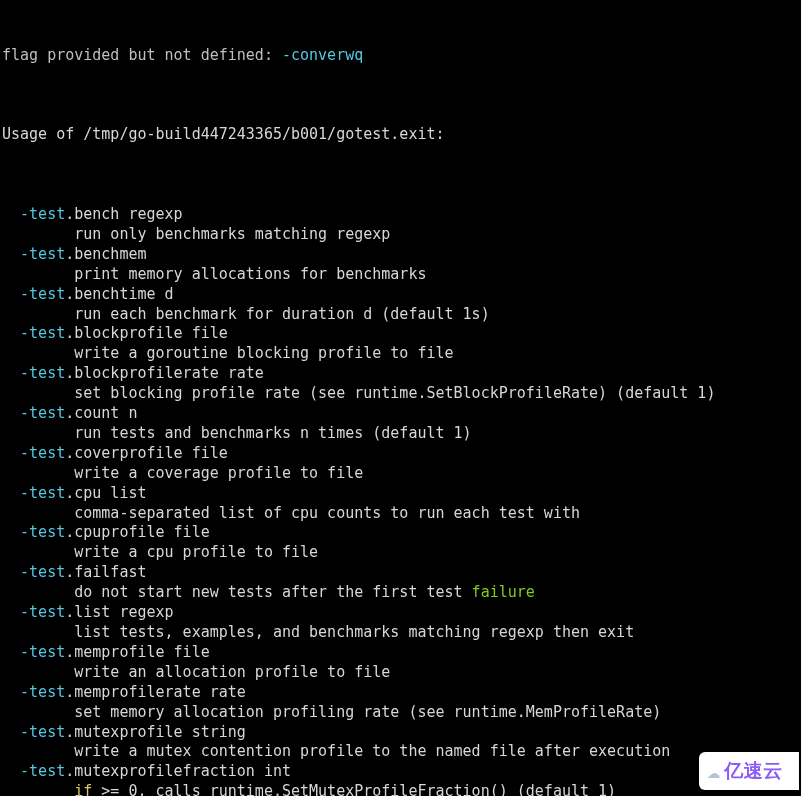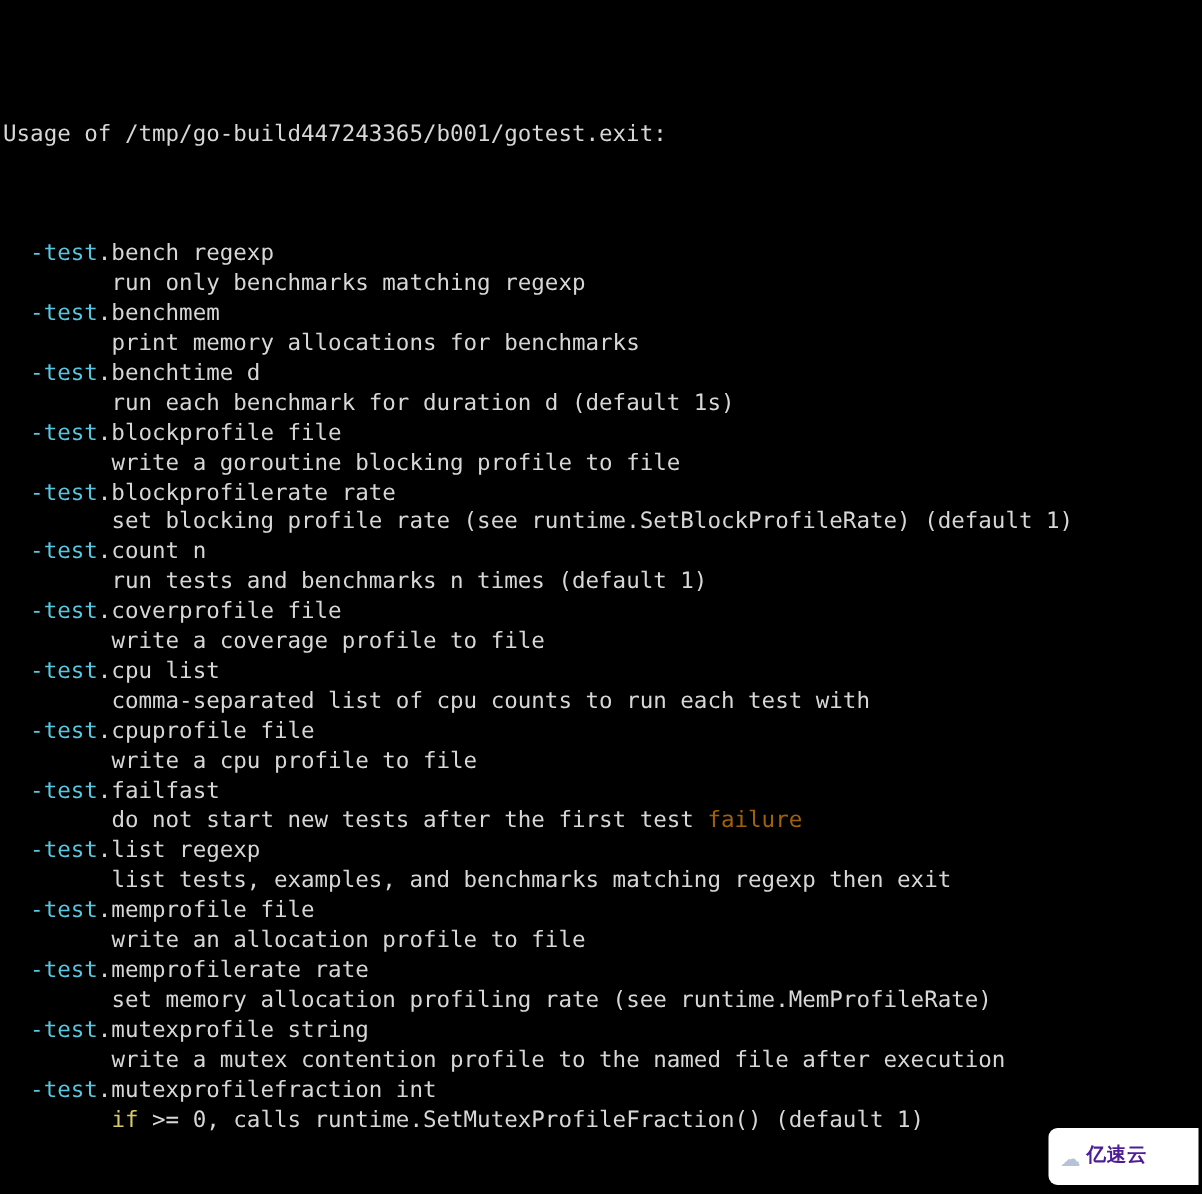--- a/index.html
+++ b/index.html
@@ -19,21 +19,21 @@
     width: 801px;
     height: 796px;
     padding: 0 2px 0 2px;
     white-space: pre;
     overflow: hidden;
   }
   .line { white-space: pre; }
   .tok-cyan  { color: #56c7e0; }  
   .tok-plain { color: #d7d7d7; }  
   .tok-yel   { color: #d6c96a; }  
-  .tok-red   { color: #a16207; }  
+  .tok-red   { color: #84cc16; }  
   .tok-grey  { color: #bfbfbf; }
 
   
   .logo-widget {
     position: fixed;
     right: 2px;
     bottom: 6px;
     width: 100px;
     height: 38px;
     background: #ffffff;
@@ -44,31 +44,32 @@
     gap: 4px;
     padding: 0 8px;
     box-sizing: border-box;
   }
   .logo-cloud {
     color: #b6c3d6;
     font-size: 22px;
     line-height: 1;
   }
   .logo-txt {
-    color: #4c1d95;
-    font-size: 13px;
+    color: #8b5cf6;
+    font-size: 19px;
     font-weight: 600;
     letter-spacing: .5px;
   }
 </style>
 </head>
 <body>
 
 <div class="terminal">
   
+  <div class="line" style="margin-top:-14px;"><span class="tok-grey">flag provided but not defined: </span><span class="tok-cyan">-converwq</span></div>
   
   <div class="line"><span class="tok-plain">Usage of /tmp/go-build447243365/b001/gotest.exit:</span></div>
   
   <div id="flags-host"><div class="line"><span class="tok-plain">  </span><span class="tok-cyan">-test</span><span class="tok-plain">.bench regexp</span></div><div class="line"><span class="tok-plain">        </span><span class="tok-plain">run only benchmarks matching regexp</span></div><div class="line"><span class="tok-plain">  </span><span class="tok-cyan">-test</span><span class="tok-plain">.benchmem</span></div><div class="line"><span class="tok-plain">        </span><span class="tok-plain">print memory allocations for benchmarks</span></div><div class="line"><span class="tok-plain">  </span><span class="tok-cyan">-test</span><span class="tok-plain">.benchtime d</span></div><div class="line"><span class="tok-plain">        </span><span class="tok-plain">run each benchmark for duration d (default 1s)</span></div><div class="line"><span class="tok-plain">  </span><span class="tok-cyan">-test</span><span class="tok-plain">.blockprofile file</span></div><div class="line"><span class="tok-plain">        </span><span class="tok-plain">write a goroutine blocking profile to file</span></div><div class="line"><span class="tok-plain">  </span><span class="tok-cyan">-test</span><span class="tok-plain">.blockprofilerate rate</span></div><div class="line"><span class="tok-plain">        </span><span class="tok-plain">set blocking profile rate (see runtime.SetBlockProfileRate) (default 1)</span></div><div class="line"><span class="tok-plain">  </span><span class="tok-cyan">-test</span><span class="tok-plain">.count n</span></div><div class="line"><span class="tok-plain">        </span><span class="tok-plain">run tests and benchmarks n times (default 1)</span></div><div class="line"><span class="tok-plain">  </span><span class="tok-cyan">-test</span><span class="tok-plain">.coverprofile file</span></div><div class="line"><span class="tok-plain">        </span><span class="tok-plain">write a coverage profile to file</span></div><div class="line"><span class="tok-plain">  </span><span class="tok-cyan">-test</span><span class="tok-plain">.cpu list</span></div><div class="line"><span class="tok-plain">        </span><span class="tok-plain">comma-separated list of cpu counts to run each test with</span></div><div class="line"><span class="tok-plain">  </span><span class="tok-cyan">-test</span><span class="tok-plain">.cpuprofile file</span></div><div class="line"><span class="tok-plain">        </span><span class="tok-plain">write a cpu profile to file</span></div><div class="line"><span class="tok-plain">  </span><span class="tok-cyan">-test</span><span class="tok-plain">.failfast</span></div><div class="line"><span class="tok-plain">        </span><span class="tok-plain">do not start new tests after the first test </span><span class="tok-red">failure</span></div><div class="line"><span class="tok-plain">  </span><span class="tok-cyan">-test</span><span class="tok-plain">.list regexp</span></div><div class="line"><span class="tok-plain">        </span><span class="tok-plain">list tests, examples, and benchmarks matching regexp then exit</span></div><div class="line"><span class="tok-plain">  </span><span class="tok-cyan">-test</span><span class="tok-plain">.memprofile file</span></div><div class="line"><span class="tok-plain">        </span><span class="tok-plain">write an allocation profile to file</span></div><div class="line"><span class="tok-plain">  </span><span class="tok-cyan">-test</span><span class="tok-plain">.memprofilerate rate</span></div><div class="line"><span class="tok-plain">        </span><span class="tok-plain">set memory allocation profiling rate (see runtime.MemProfileRate)</span></div><div class="line"><span class="tok-plain">  </span><span class="tok-cyan">-test</span><span class="tok-plain">.mutexprofile string</span></div><div class="line"><span class="tok-plain">        </span><span class="tok-plain">write a mutex contention profile to the named file after execution</span></div><div class="line"><span class="tok-plain">  </span><span class="tok-cyan">-test</span><span class="tok-plain">.mutexprofilefraction int</span></div><div class="line"><span class="tok-plain">        </span><span class="tok-yel">if</span><span class="tok-plain"> &gt;= 0, calls runtime.SetMutexProfileFraction() (default 1)</span></div></div>
   
   
 </div>
 
 <div class="logo-widget">
   <span class="logo-cloud">☁</span>

